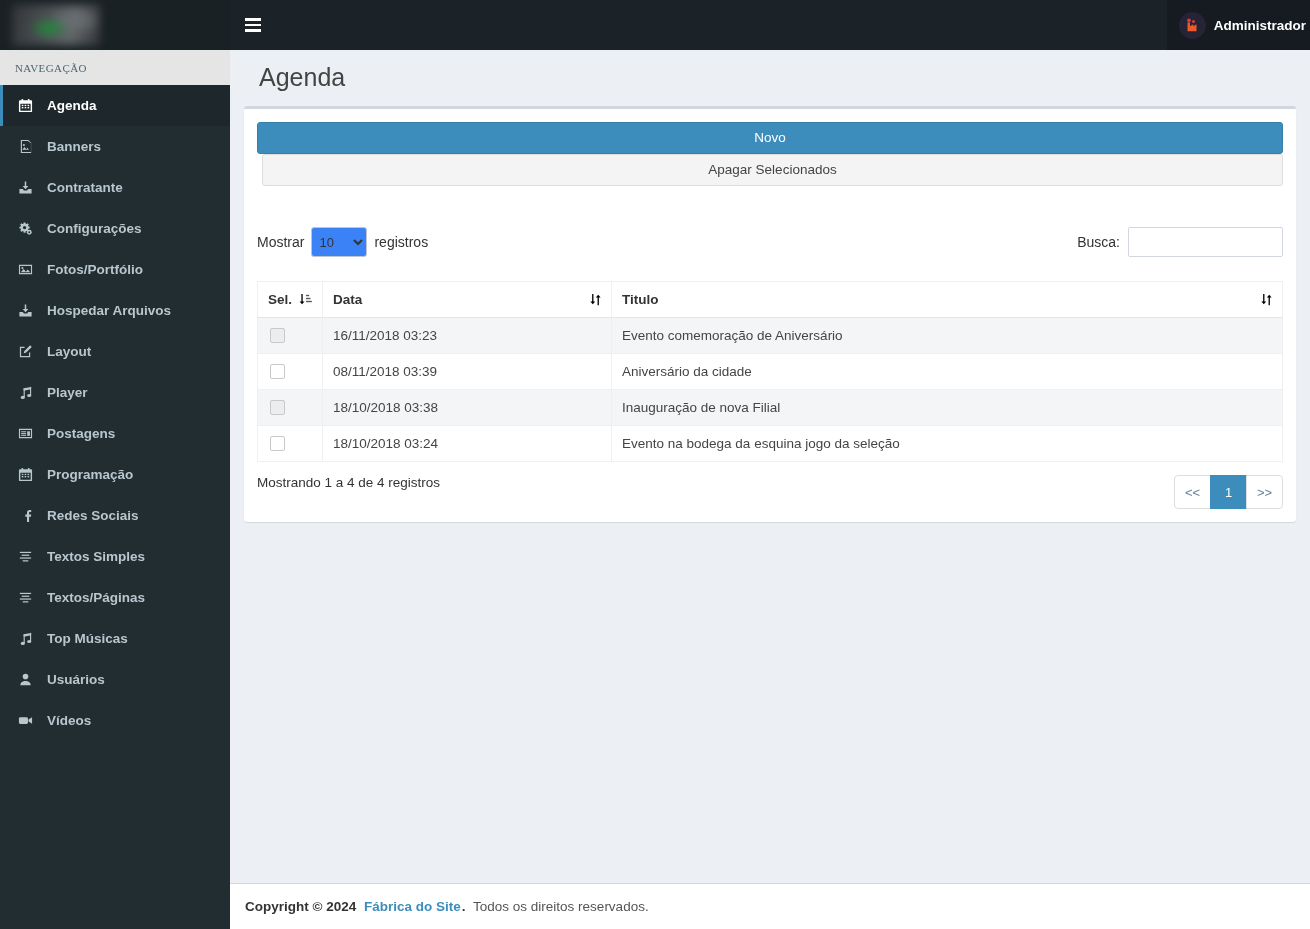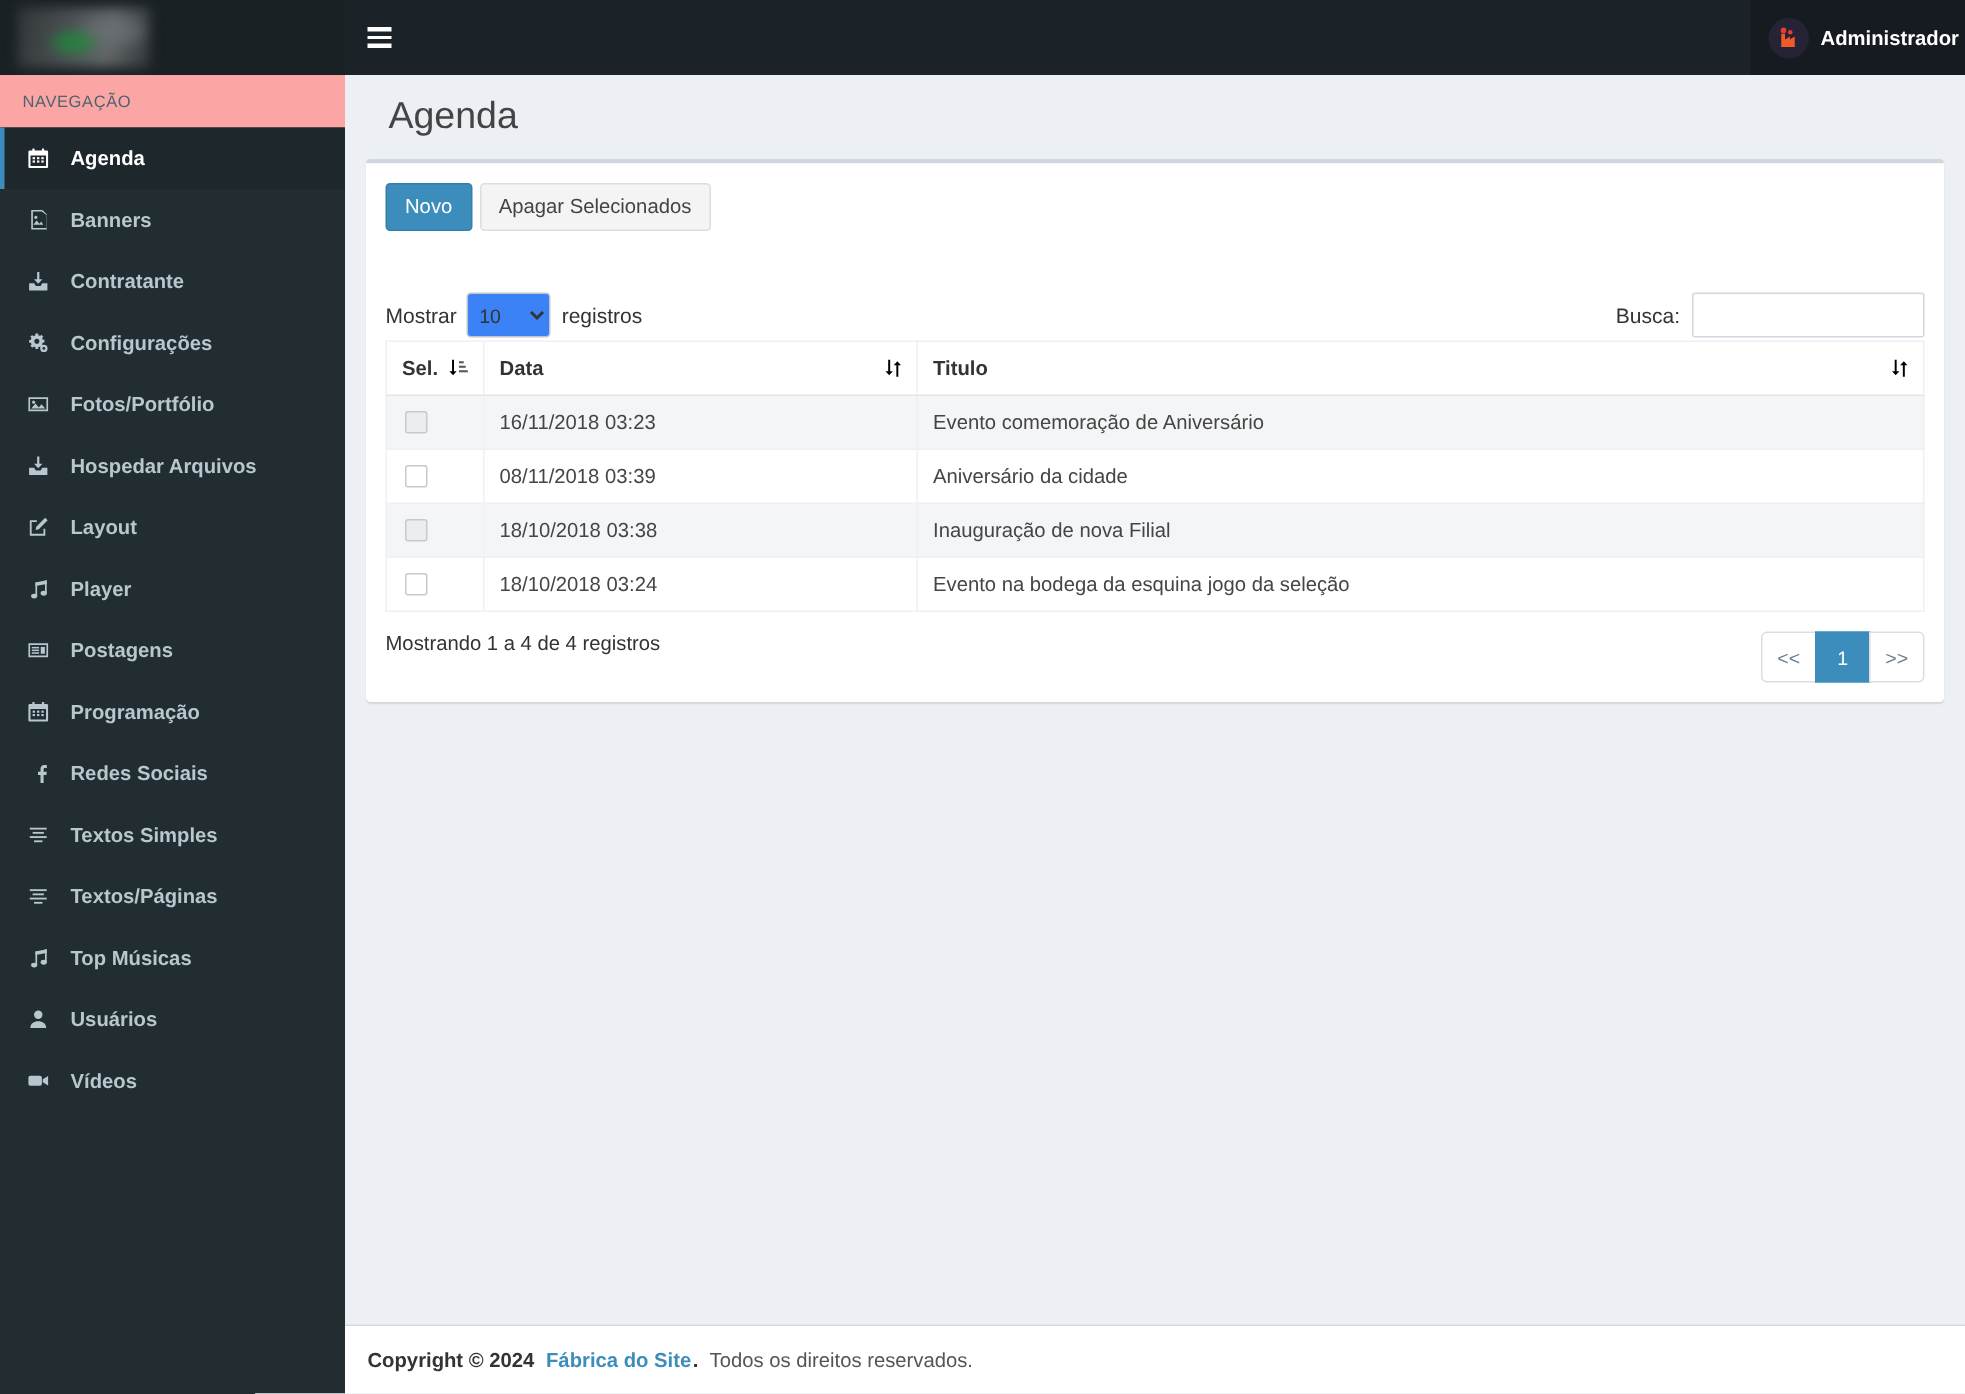--- a/index.html
+++ b/index.html
@@ -25,56 +25,56 @@
     background: #151b20; padding: 0 4px 0 12px; cursor: pointer; }
   .avatar { width: 27px; height: 27px; border-radius: 50%; background: #262336;
     display: flex; align-items: center; justify-content: center; flex: none; }
   .user-name { color: #fff; font-size: 13.5px; font-weight: 600; white-space: nowrap; }
 
   
   .lower { flex: 1; display: flex; min-height: 0; }
 
   
   .sidebar { width: 230px; flex: none; background: #222d32; }
-  .nav-section { background: #fca5a5; color: #4b646f; font-size: 11px; letter-spacing: .4px;
-    padding: 12px 15px 11px; }
+  .nav-section { background: #e5e5e5; color: #4b646f; font-size: 11px; letter-spacing: .4px;
+    padding: 12px 15px 11px; font-family: Liberation Serif, serif; }
   .sidebar-menu { list-style: none; }
   .sidebar-item { display: flex; align-items: center; padding: 13px 5px 13px 15px;
     color: #b8c7ce; font-size: 13.5px; font-weight: 600; cursor: pointer;
     border-left: 3px solid transparent; }
   .sidebar-item.active { background: #1e282c; color: #fff; border-left-color: #3c8dbc; }
   .s-icon { width: 20px; margin-right: 9px; display: flex; align-items: center; }
   .s-icon svg { width: 15px; height: 15px; fill: currentColor; stroke: none; }
 
   
   .main-col { flex: 1; display: flex; flex-direction: column; min-width: 0; }
   .content { flex: 1; background: #ecf0f5; padding: 0 14px; overflow: hidden; }
   .content-header { padding: 13px 1px 14px 15px; }
   .content-header h1 { font-size: 25px; font-weight: 400; color: #444; }
 
   
   .box { background: #fff; border-top: 3px solid #d2d6de; border-radius: 3px;
     box-shadow: 0 1px 1px rgba(0,0,0,.1); padding: 13px; }
-  .toolbar { margin-bottom: 41px; display: flex; }
+  .toolbar { margin-bottom: 41px; display: flex; flex-direction: column; }
   .btn { font-family: inherit; font-size: 13.5px; padding: 7px 12px; border-radius: 3px;
     cursor: pointer; line-height: 1.2; }
   .btn-primary { background: #3c8dbc; border: 1px solid #367fa9; color: #fff; }
   .btn-default { background: #f4f4f4; border: 1px solid #ddd; color: #444; margin-left: 5px; }
 
   .controls { display: flex; justify-content: space-between; align-items: center;
     font-size: 14px; color: #333; }
   .controls-left { display: flex; align-items: center; gap: 7px; }
   .controls-right { display: flex; align-items: center; gap: 8px; }
   .page-size { height: 30px; width: 56px; font-family: inherit; font-size: 13px;
     color: #333; border: 1px solid #c0c6cd; border-radius: 3px; background: #3b82f6; padding: 0 3px; }
   .search-input { width: 155px; height: 30px; border: 1px solid #d2d6de; border-radius: 2px;
     padding: 4px 8px; font-family: inherit; font-size: 13px; color: #333; }
 
   
-  table.data-table { width: 100%; border-collapse: collapse; margin-top: 2px;
+  table.data-table { width: 100%; border-collapse: collapse; margin-top: 24px;
     font-size: 13.5px; border: 1px solid #eef0f3; }
   .data-table th { text-align: left; font-weight: 700; color: #333; padding: 10px 8px 10px 10px;
     border: 1px solid #eef0f3; border-bottom: 1px solid #e2e5e9; cursor: pointer; }
   .data-table td { padding: 10px 8px 10px 10px; color: #454545; border: 1px solid #eef0f3; }
   .data-table tr.striped td { background: #f4f5f7; }
   th.col-sel { width: 61px; }
   th.col-data { width: 289px; }
   .th-inner { display: flex; align-items: center; justify-content: space-between; gap: 6px; }
   .sort-arrows { width: 15px; height: 15px; flex: none; color: #d3d7dc; }
   .sort-arrows svg, .sort-amount svg { width: 15px; height: 15px; display: block; }

